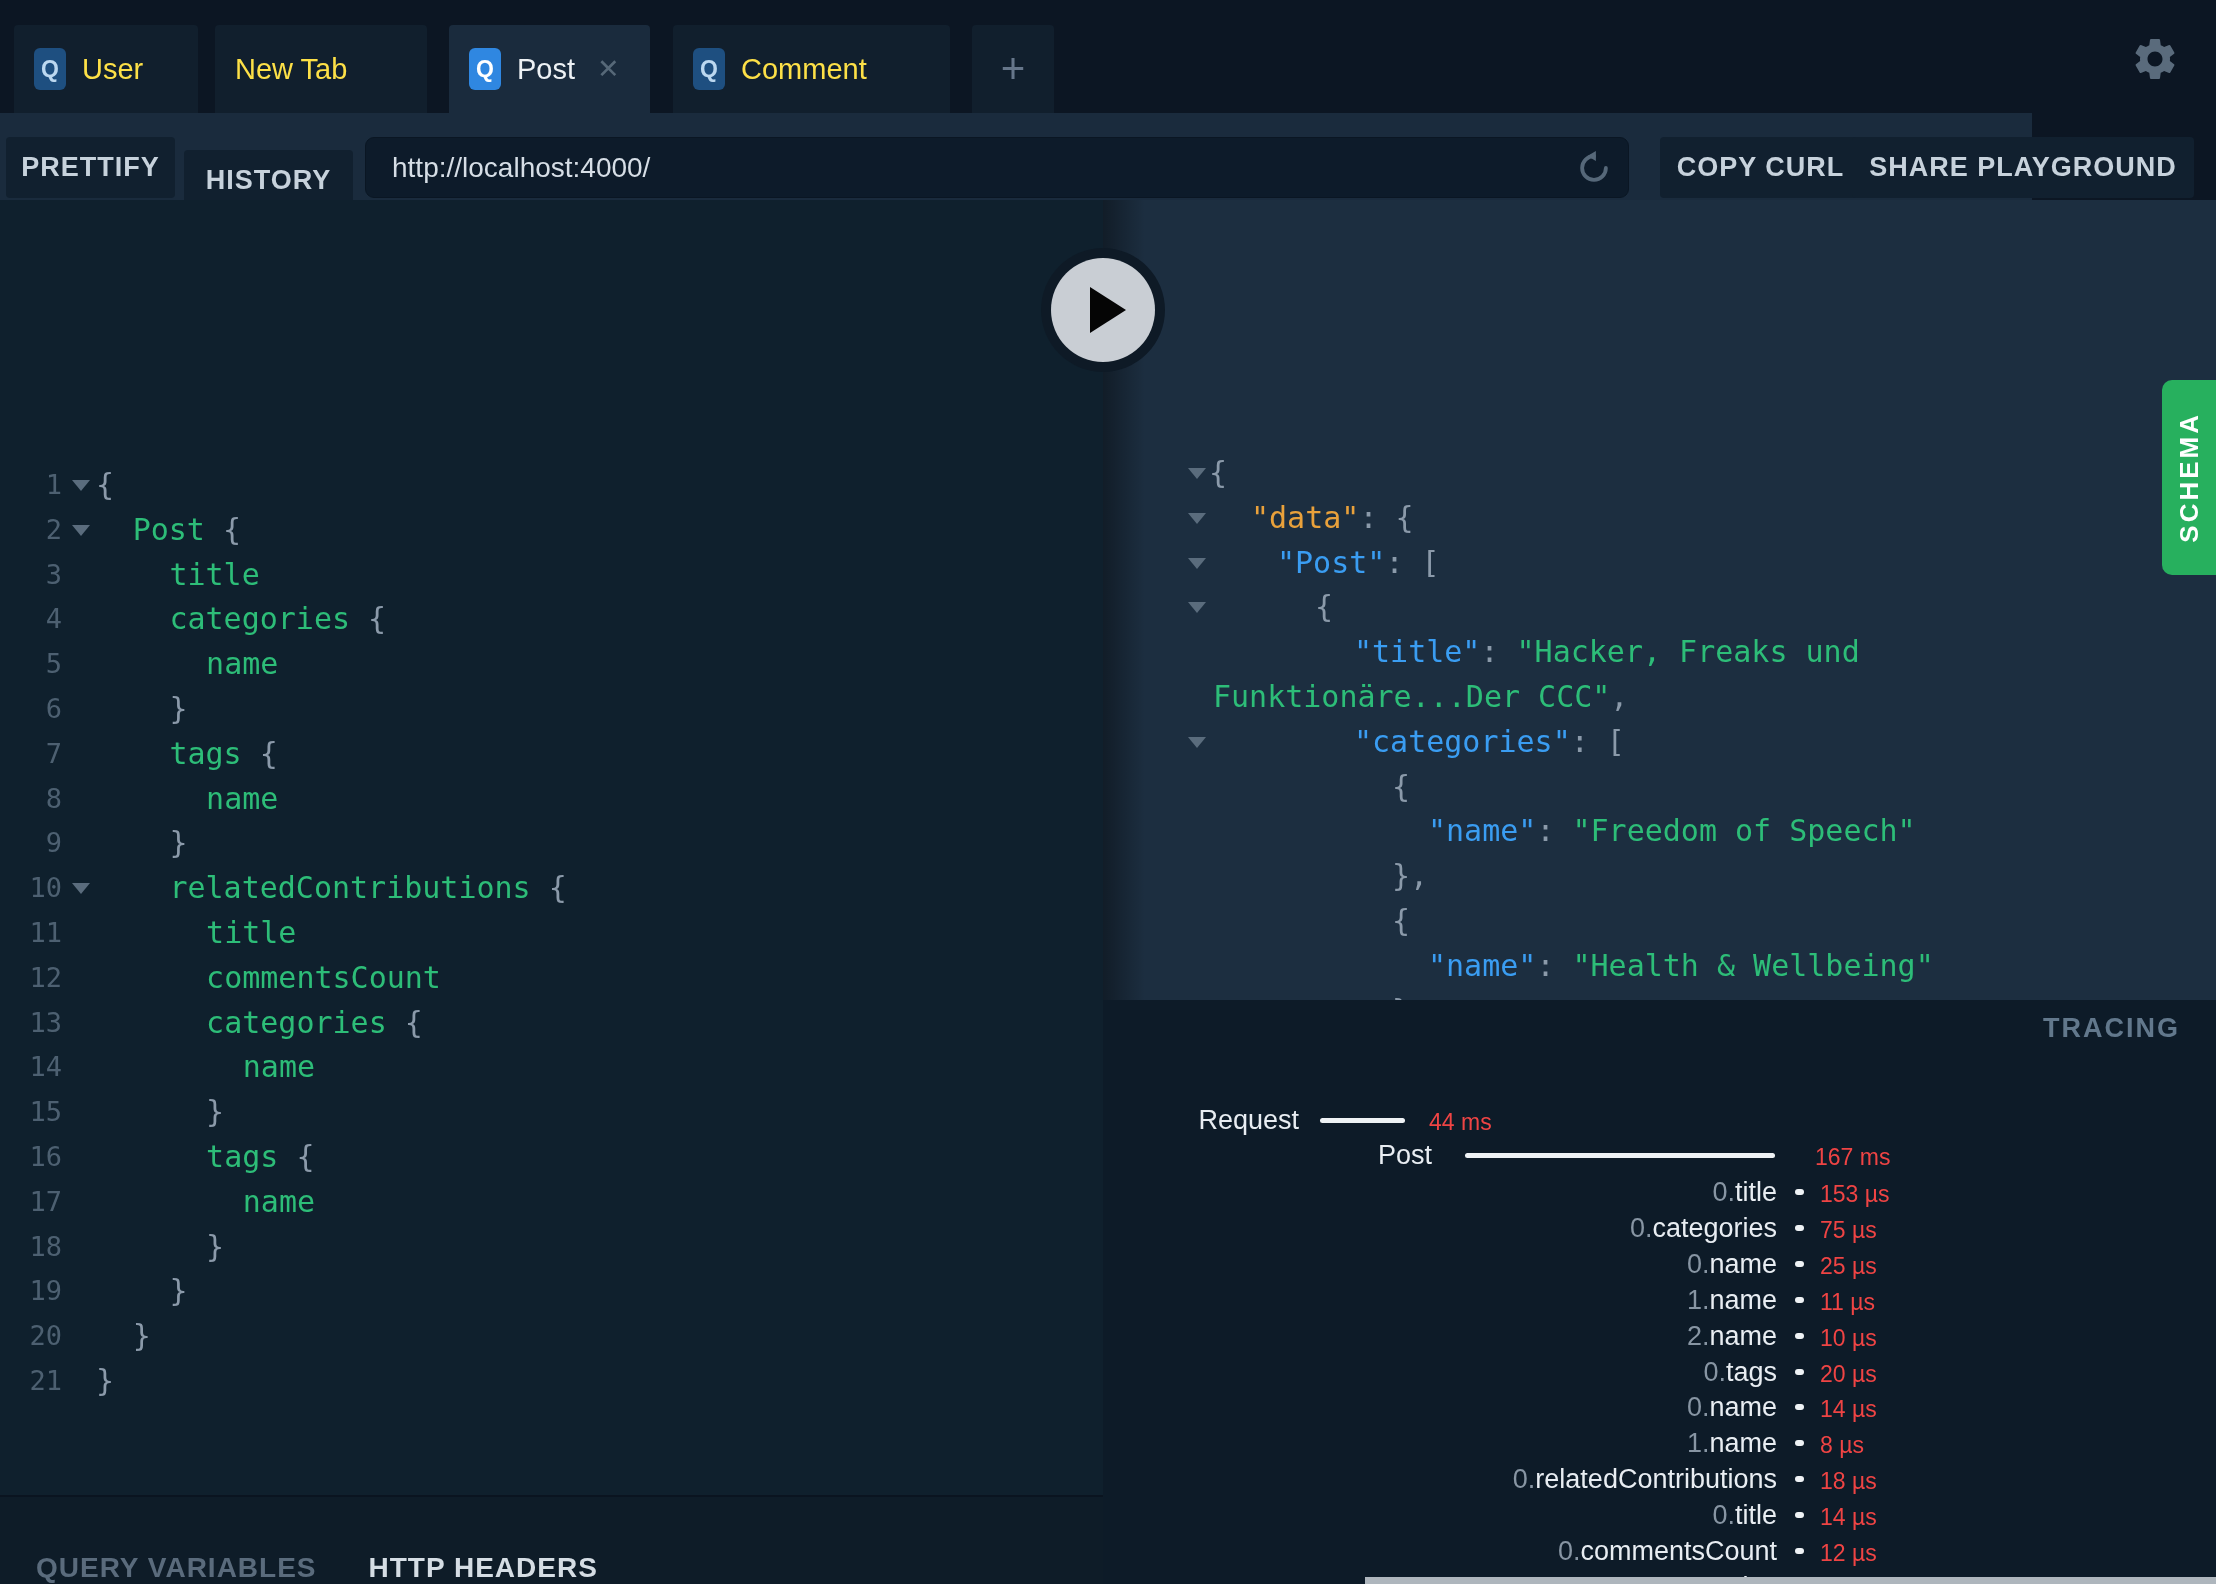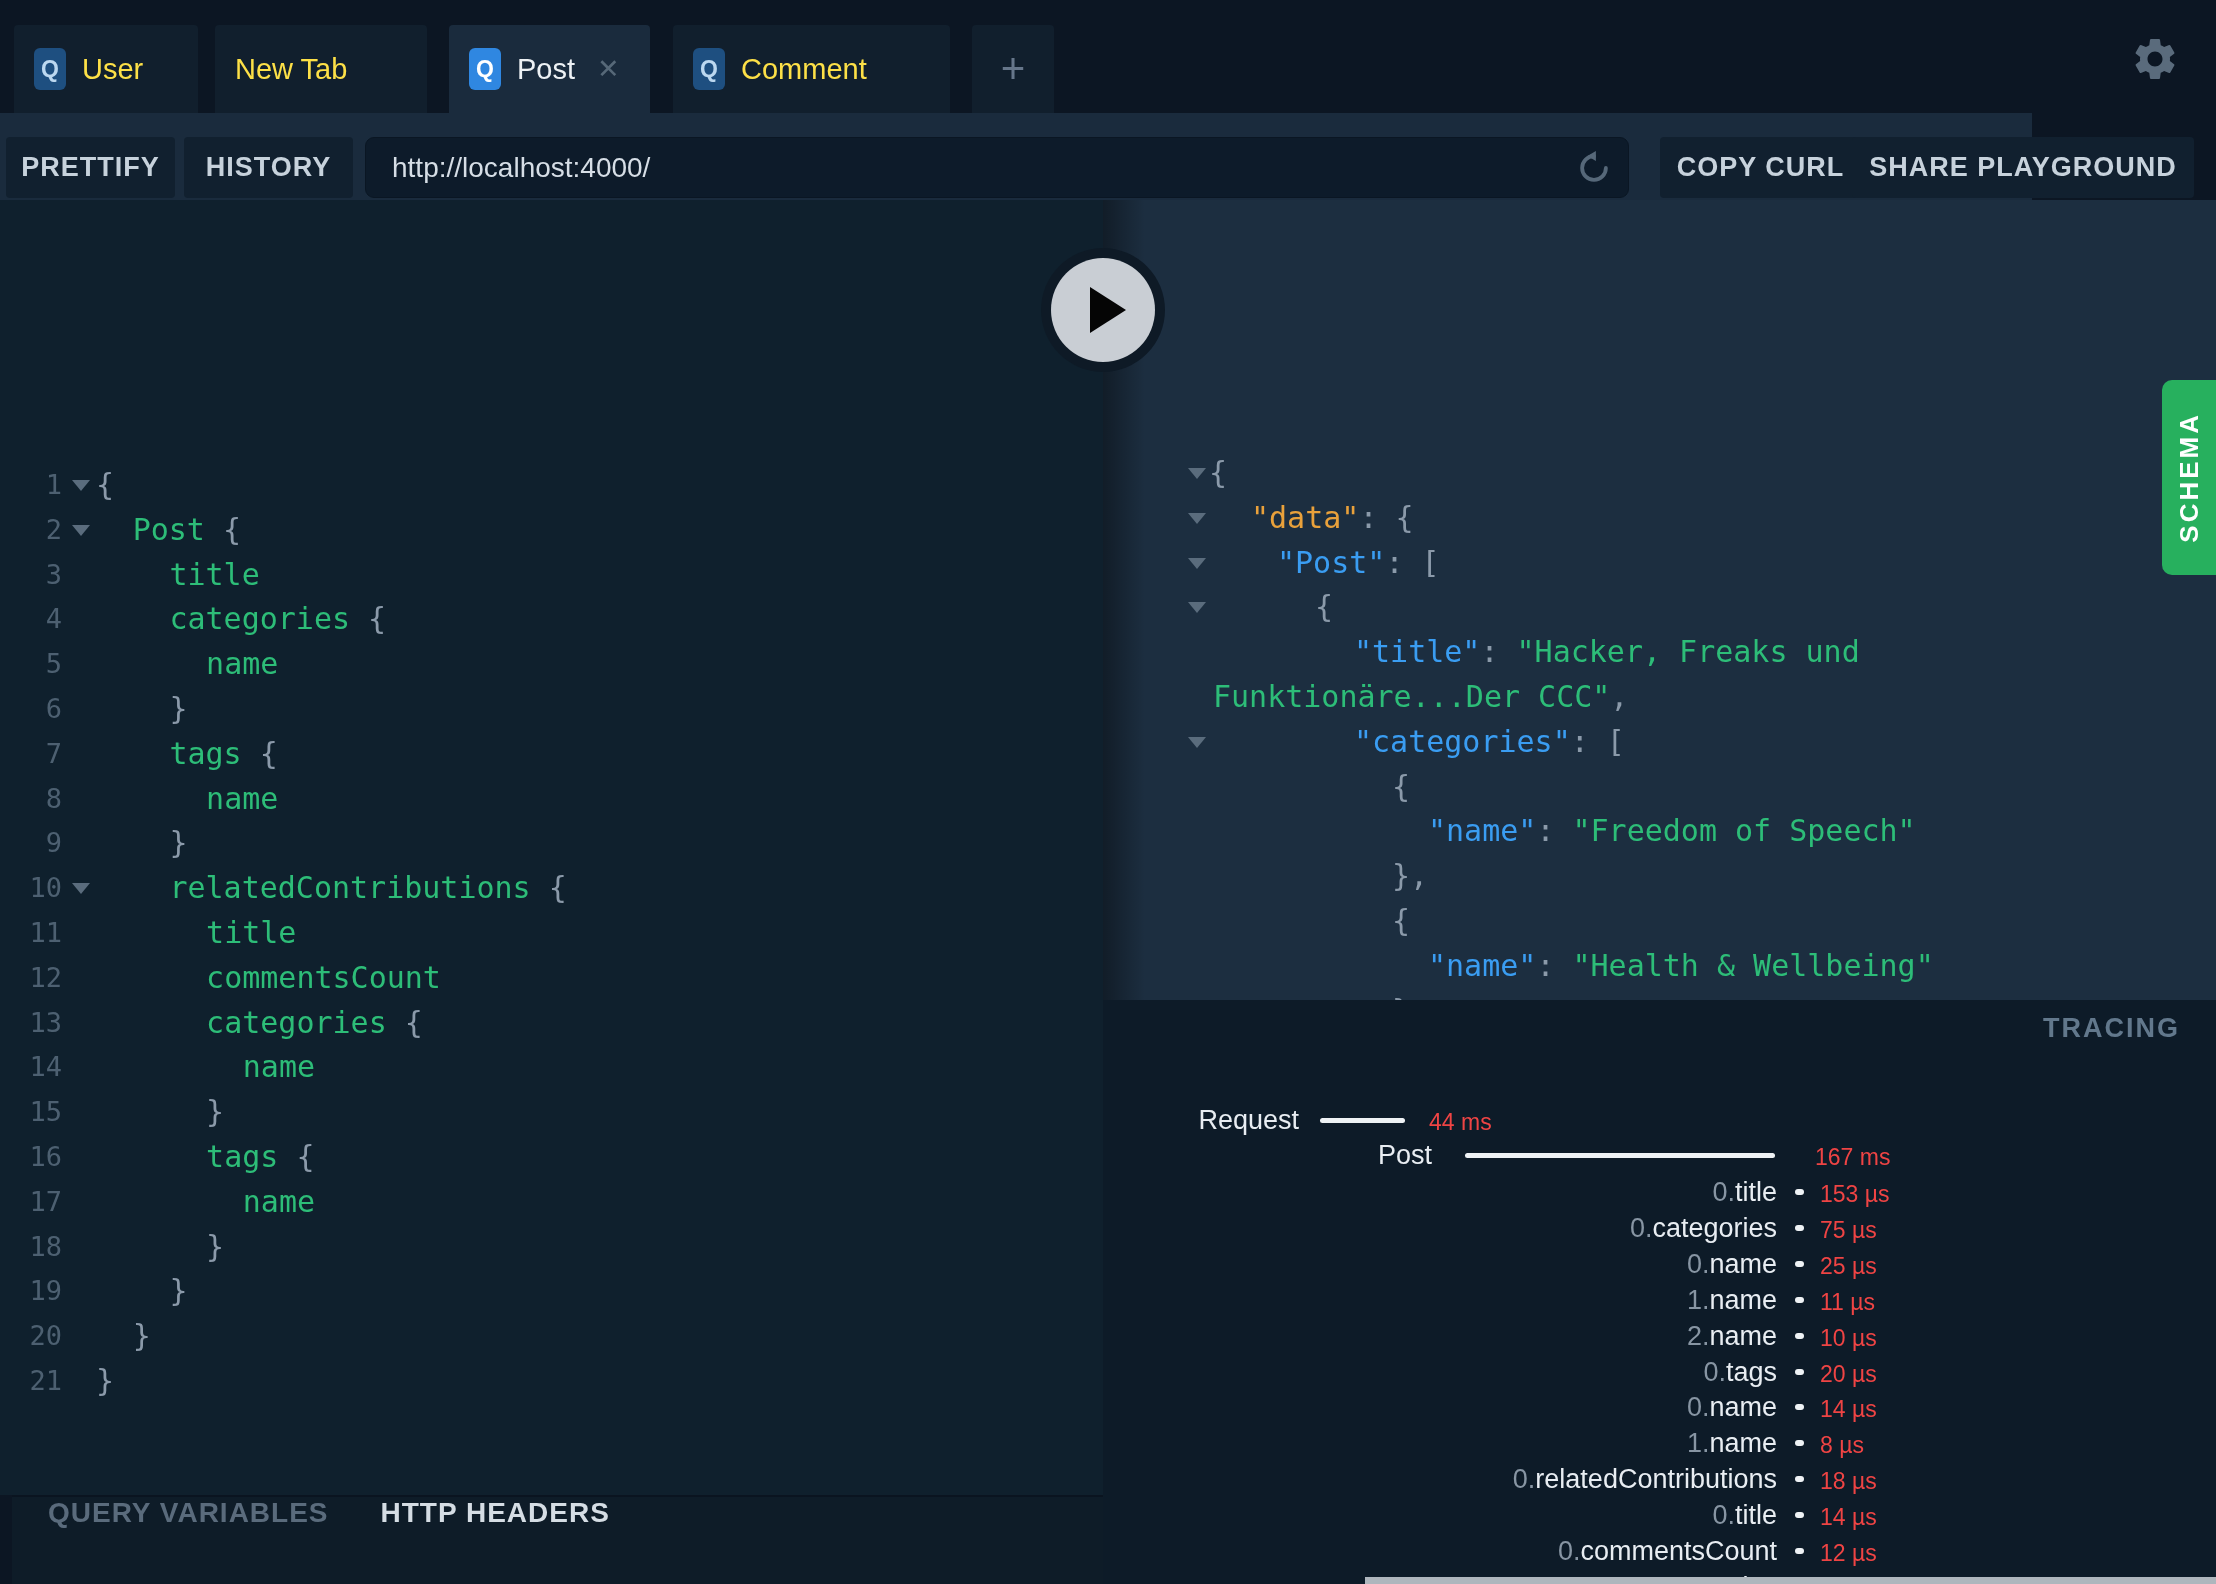--- a/index.html
+++ b/index.html
@@ -54,23 +54,23 @@
         border-top:11px solid #5a6c7d;}
   .cl .fold{left:72px;}
   .cl .code{display:block;line-height:44.8px;white-space:pre;}
   .c-f{color:var(--code-green);}
   .c-p{color:var(--code-punct);}
   .c-key{color:var(--key-blue);}
   .c-okey{color:var(--key-orange);}
   .c-str{color:var(--code-green);}
 
   
-  .bottombar{position:absolute;left:12px;top:1495px;width:1103px;height:89px;
+  .bottombar{position:absolute;left:0;top:1495px;width:1103px;height:89px;
              background:var(--bottom-bg);border-top:2px solid #0a1420;box-sizing:border-box;
-             display:flex;align-items:flex-start;}
+             display:flex;align-items:flex-end;}
   .bb-item{font-size:28px;font-weight:bold;letter-spacing:1px;cursor:pointer;}
   .bb-dim{color:#5a6b7c;margin-left:36px;}
   .bb-bright{color:#d5dde4;margin-left:52px;}
 
   
   .result{position:absolute;left:1103px;top:200px;width:1113px;height:800px;
           background:var(--result-bg);overflow:hidden;}
   .result-shadow{position:absolute;left:0;top:0;width:42px;height:100%;
                  background:linear-gradient(to right,rgba(0,0,0,0.38),rgba(0,0,0,0));pointer-events:none;}
   .result-inner{padding-top:251px;position:relative;}
@@ -133,21 +133,21 @@
       </div>
       <div class="plus-tab" style="width: 82px; margin-left: 22px;">+</div>
     </div>
   <svg class="gear" viewBox="0 0 24 24">
     <path fill="#5a6b7c" d="M19.14 12.94c.04-.3.06-.61.06-.94 0-.32-.02-.64-.07-.94l2.03-1.58c.18-.14.23-.41.12-.61l-1.92-3.32c-.12-.22-.37-.29-.59-.22l-2.39.96c-.5-.38-1.03-.7-1.62-.94l-.36-2.54c-.04-.24-.24-.41-.48-.41h-3.84c-.24 0-.43.17-.47.41l-.36 2.54c-.59.24-1.13.57-1.62.94l-2.39-.96c-.22-.08-.47 0-.59.22L2.74 8.87c-.12.21-.08.47.12.61l2.03 1.58c-.05.3-.09.63-.09.94s.02.64.07.94l-2.03 1.58c-.18.14-.23.41-.12.61l1.92 3.32c.12.22.37.29.59.22l2.39-.96c.5.38 1.03.7 1.62.94l.36 2.54c.05.24.24.41.48.41h3.84c.24 0 .44-.17.47-.41l.36-2.54c.59-.24 1.13-.56 1.62-.94l2.39.96c.22.08.47 0 .59-.22l1.92-3.32c.12-.22.07-.47-.12-.61l-2.01-1.58zM12 15.6c-1.98 0-3.6-1.62-3.6-3.6s1.62-3.6 3.6-3.6 3.6 1.62 3.6 3.6-1.62 3.6-3.6 3.6z"></path>
   </svg>
 </div>
 
 <div class="toolbar">
   <div class="tb-btn" style="left:6px;width:169px;">PRETTIFY</div>
-  <div class="tb-btn" style="left:184px;width:169px;">HISTORY</div>
+  <div class="tb-btn" style="left:184px;width:169px;margin-top:13px;">HISTORY</div>
   <div class="url-wrap">
     <input class="url-input" value="http://localhost:4000/" style="">
     <svg class="reload" viewBox="0 0 24 24">
       <path d="M12 4.5 A 7.5 7.5 0 1 0 19.5 12" fill="none" stroke="#566879" stroke-width="2.4" stroke-linecap="round"></path>
       <path d="M13.2 1.2 L13.2 7.6 L7.8 4.4 Z" fill="#566879"></path>
     </svg>
   </div>
   <div class="tb-btn" style="left:1640px;width:201px;margin-left:20px;">COPY CURL</div>
   <div class="tb-btn" style="left:1852px;width:342px;">SHARE PLAYGROUND</div>
 </div>

